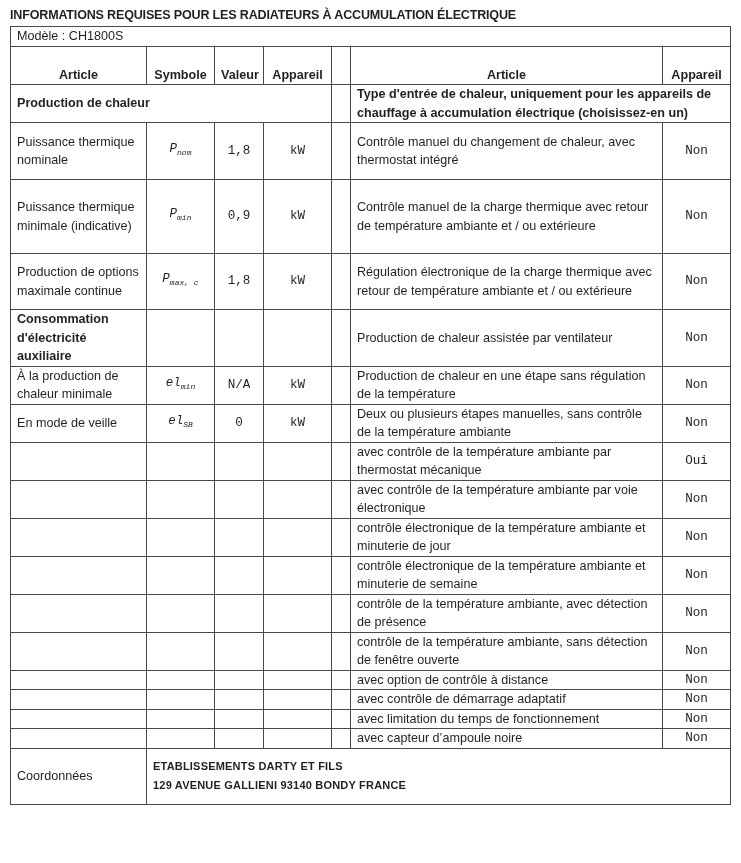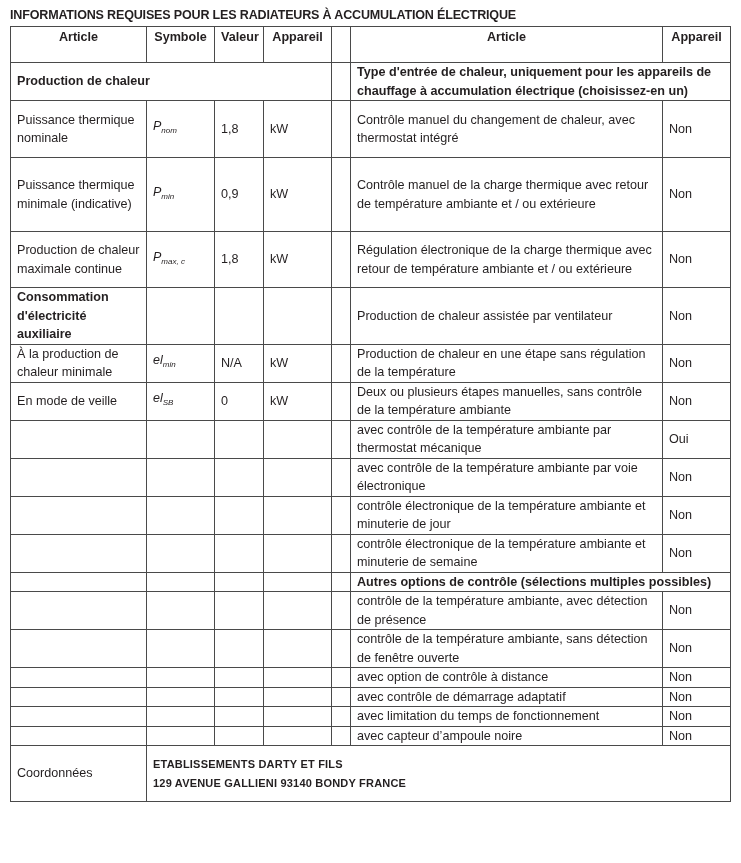--- a/index.html
+++ b/index.html
@@ -1,22 +1,22 @@
 <!DOCTYPE html>
 <html><head>
 <meta charset="utf-8">
 <style>
   html, body { margin: 0; padding: 0; background: #ffffff; }
   body { width: 741px; height: 863px; position: relative; font-family: "Liberation Sans", "DejaVu Sans", sans-serif; color: #231f20; }
   .title { position: absolute; left: 10px; top: 7px; font-size: 13.5px; font-weight: bold; letter-spacing: -0.2px; white-space: nowrap; transform: scaleX(0.93); transform-origin: left center; }
   table { position: absolute; left: 10px; top: 26px; border-collapse: collapse; table-layout: fixed; width: 720px; font-size: 12.6px; line-height: 18.5px; }
   td { border: 1.3px solid #4a4a4a; padding: 0 6px; vertical-align: middle; overflow: hidden; }
-  .c { text-align: left; }
+  .c { text-align: center; font-family: Liberation Mono, monospace; }
   .b { font-weight: bold; }
-  .hdr td { vertical-align: top; padding-top: 1px; font-weight: bold; text-align: center; }
+  .hdr td { vertical-align: top; padding-top: 19px; font-weight: bold; text-align: center; }
   .sym { font-style: italic; font-size: 12.5px; }
   .sym sub { font-size: 8px; vertical-align: -3px; }
   .gap { padding: 0; }
   .addr { line-height: 19px; font-size: 11px; letter-spacing: 0.2px; font-weight: bold; }
 </style>
 </head>
 <body>
 
 <div class="title">INFORMATIONS REQUISES POUR LES RADIATEURS À ACCUMULATION ÉLECTRIQUE</div>
 
@@ -24,20 +24,23 @@
   <colgroup>
     <col style="width:136px">
       <col style="width:68px">
       <col style="width:49px">
       <col style="width:68px">
       <col style="width:19px">
       <col style="width:312px">
       <col style="width:68px">
   </colgroup>
   <tbody>
+      <tr style="height:19px">
+    <td colspan="7">Modèle : CH1800S</td>
+  </tr>
   <tr class="hdr" style="height:36px">
     <td>Article</td>
     <td>Symbole</td>
     <td>Valeur</td>
     <td>Appareil</td>
     <td class="gap"></td>
     <td>Article</td>
     <td>Appareil</td>
   </tr>
   <tr style="height:38px">
@@ -57,21 +60,21 @@
   <tr style="height:74px">
     <td>Puissance thermique minimale (indicative)</td>
     <td class="c sym"><span>P</span><sub>min</sub></td>
     <td class="c">0,9</td>
     <td class="c">kW</td>
     <td class="gap"></td>
     <td>Contrôle manuel de la charge thermique avec retour de température ambiante et / ou extérieure</td>
     <td class="c">Non</td>
   </tr>
   <tr style="height:56px">
-    <td>Production de chaleur maximale continue</td>
+    <td>Production de options maximale continue</td>
     <td class="c sym"><span>P</span><sub>max, c</sub></td>
     <td class="c">1,8</td>
     <td class="c">kW</td>
     <td class="gap"></td>
     <td>Régulation électronique de la charge thermique avec retour de température ambiante et / ou extérieure</td>
     <td class="c">Non</td>
   </tr>
   <tr style="height:56px">
     <td class="b">Consommation d'électricité auxiliaire</td>
     <td></td>
@@ -127,28 +130,20 @@
     <td class="c">Non</td>
   </tr>
   <tr style="height:38px">
     <td></td>
         <td></td>
         <td></td>
         <td></td>
     <td class="gap"></td>
     <td>contrôle électronique de la température ambiante et minuterie de semaine</td>
     <td class="c">Non</td>
-  </tr>
-  <tr style="height:18px">
-    <td></td>
-        <td></td>
-        <td></td>
-        <td></td>
-    <td class="gap"></td>
-    <td colspan="2" class="b" style="white-space:nowrap">Autres options de contrôle (sélections multiples possibles)</td>
   </tr>
   <tr style="height:38px">
     <td></td>
         <td></td>
         <td></td>
         <td></td>
     <td class="gap"></td>
     <td>contrôle de la température ambiante, avec détection de présence</td>
     <td class="c">Non</td>
   </tr>

